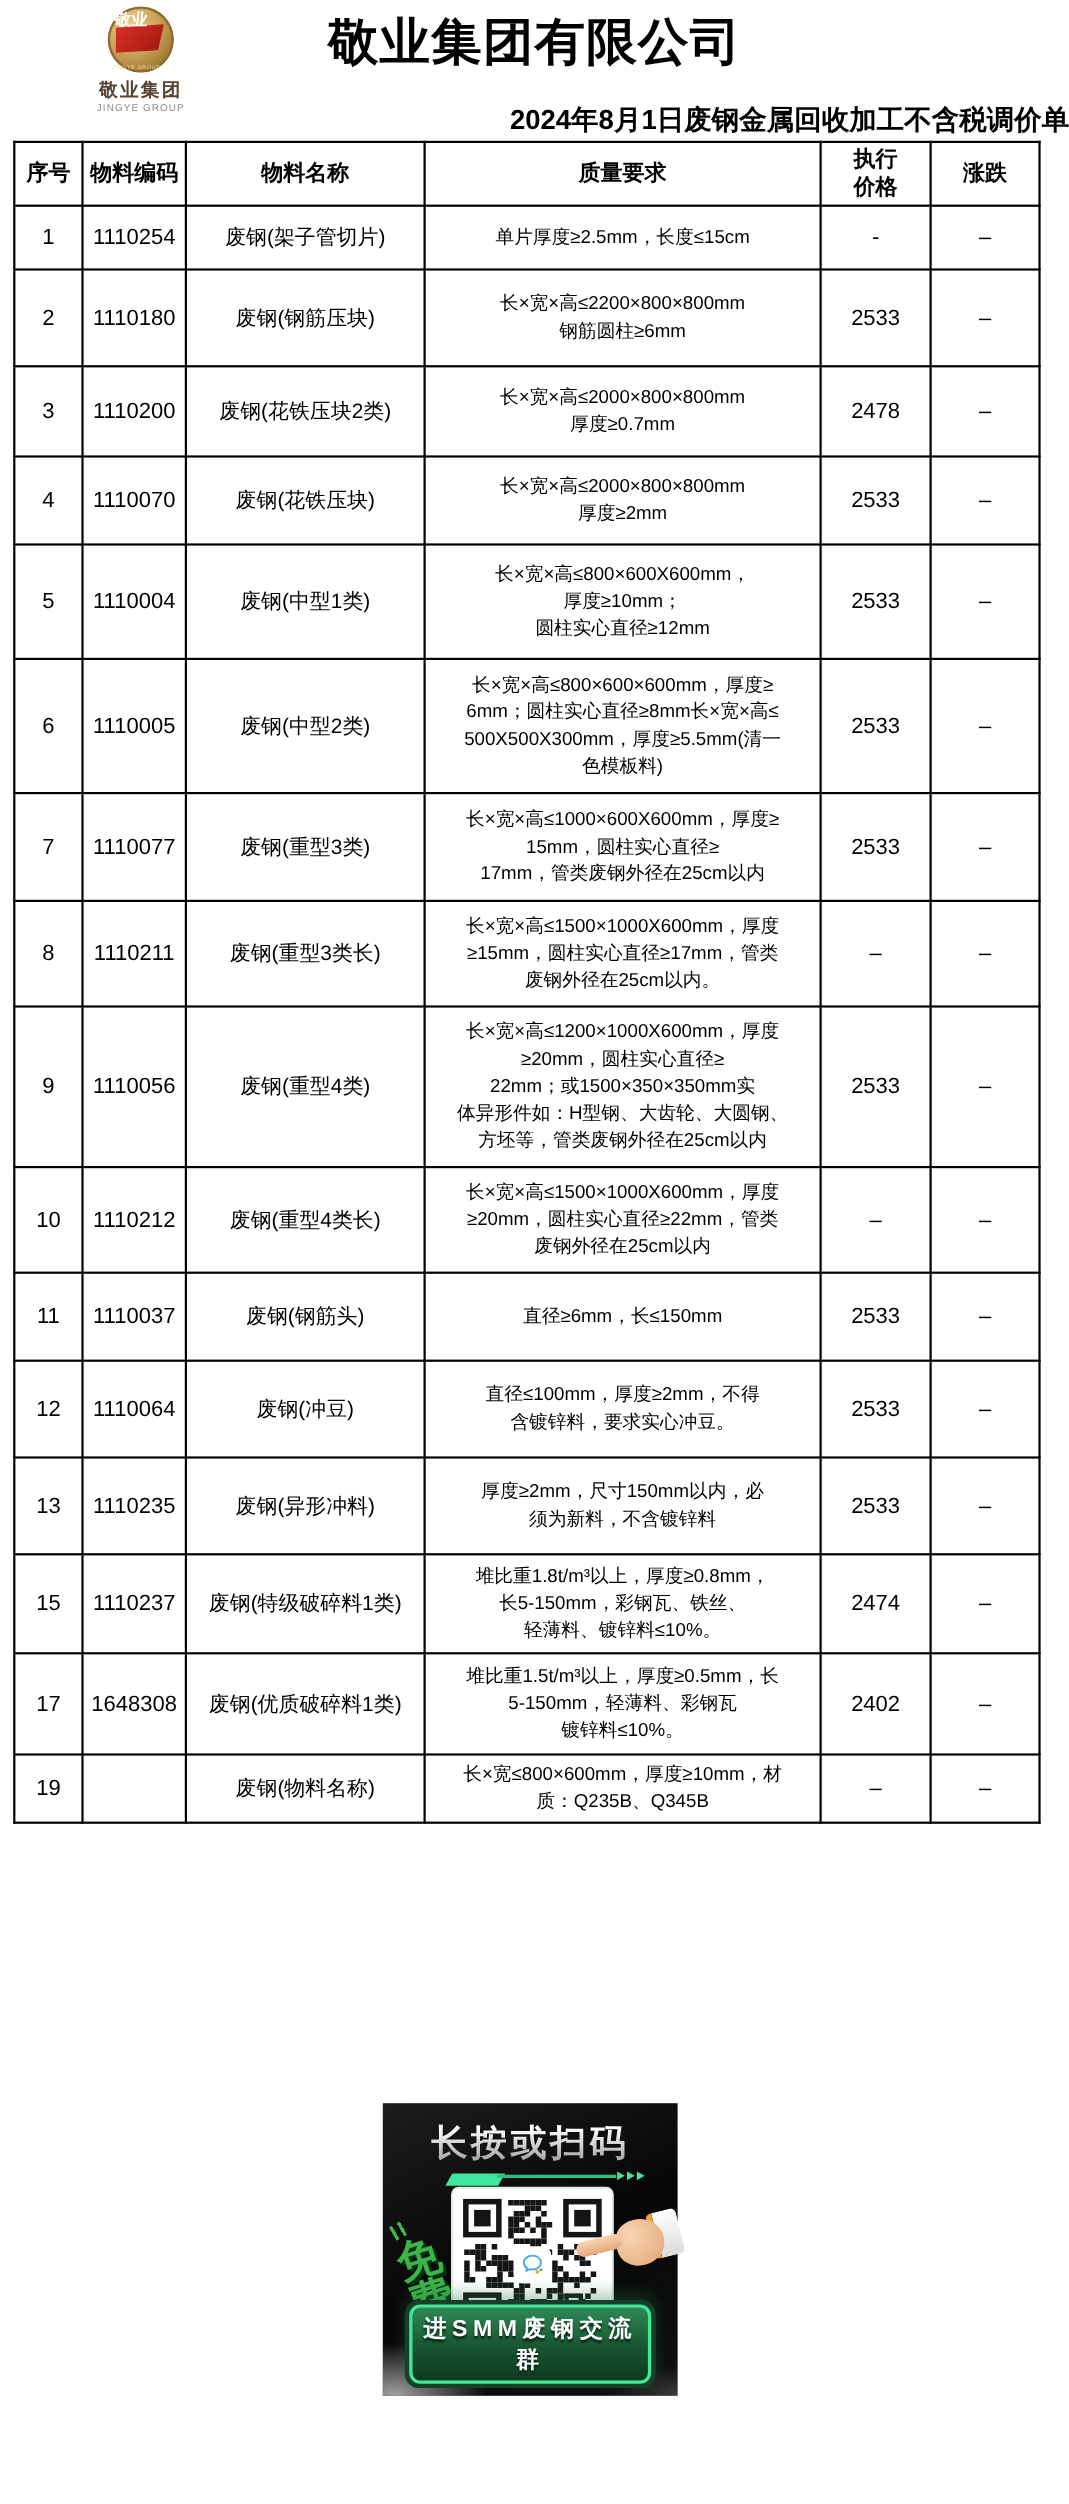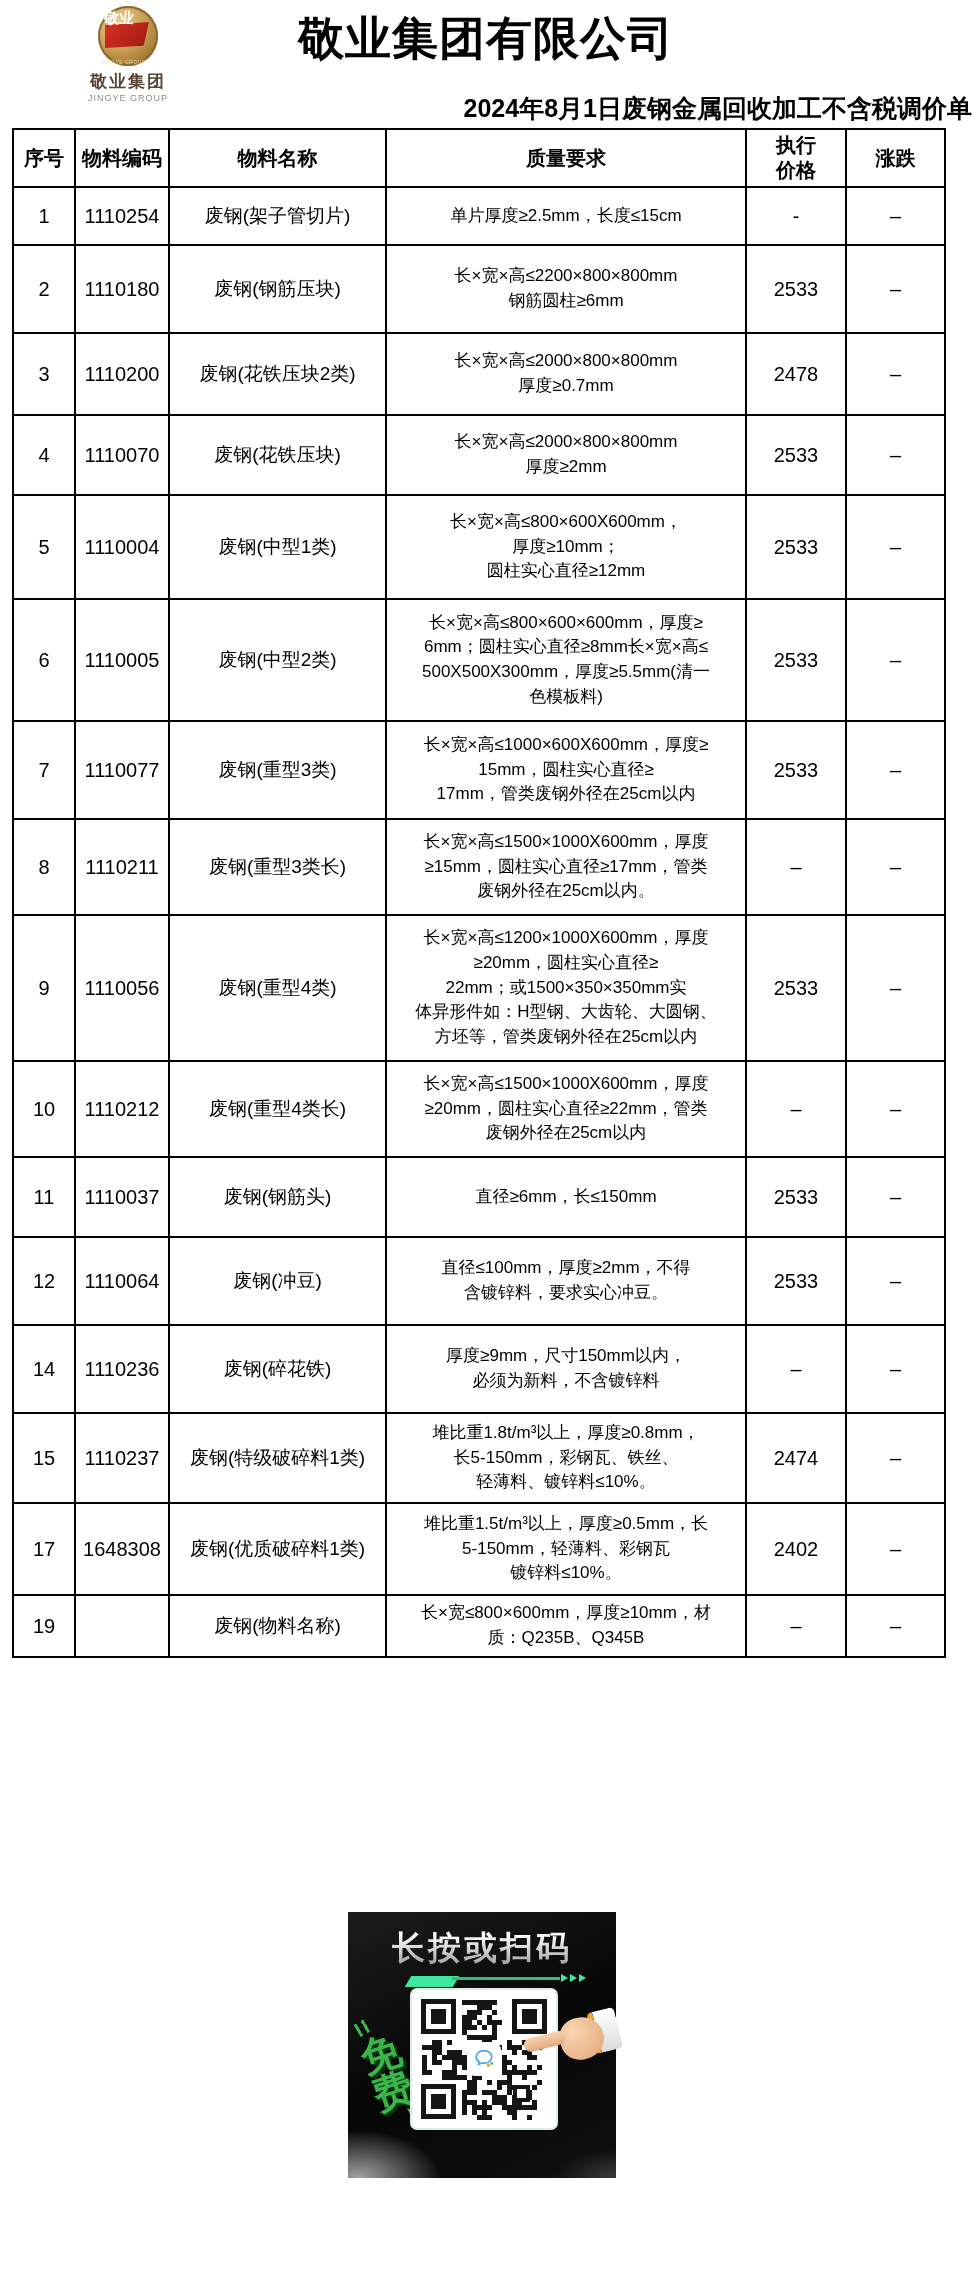--- a/index.html
+++ b/index.html
@@ -226,26 +226,26 @@
     <tr style="height:88px">
       <td class="no">12</td>
       <td class="code">1110064</td>
       <td class="name">废钢(冲豆)</td>
       <td class="q">直径≤100mm，厚度≥2mm，不得
 含镀锌料，要求实心冲豆。</td>
       <td class="price-val">2533</td>
       <td class="chg">–</td>
     </tr>
     <tr style="height:88px">
-      <td class="no">14</td>
-      <td class="code">1110236</td>
-      <td class="name">废钢(碎花铁)</td>
-      <td class="q">厚度≥9mm，尺寸150mm以内，
-必须为新料，不含镀锌料</td>
-      <td class="price-val">–</td>
+      <td class="no">13</td>
+      <td class="code">1110235</td>
+      <td class="name">废钢(异形冲料)</td>
+      <td class="q">厚度≥2mm，尺寸150mm以内，必
+须为新料，不含镀锌料</td>
+      <td class="price-val">2533</td>
       <td class="chg">–</td>
     </tr>
     <tr style="height:90px">
       <td class="no">15</td>
       <td class="code">1110237</td>
       <td class="name">废钢(特级破碎料1类)</td>
       <td class="q">堆比重1.8t/m³以上，厚度≥0.8mm，
 长5-150mm，彩钢瓦、铁丝、
 轻薄料、镀锌料≤10%。</td>
       <td class="price-val">2474</td>
@@ -472,16 +472,19 @@
           <circle cx="16.2" cy="17.8" r="1.6" fill="#f5a623"></circle>
           <circle cx="19.2" cy="16.2" r="1.2" fill="#3cb44a"></circle>
         </svg>
       </div>
     </div>
     <div class="hand">
       <div class="cuff"></div>
       <div class="palm"></div>
       <div class="finger"></div>
     </div>
+    <div class="join-wrap">
+      <div class="join-btn">进SMM废钢交流群</div>
+    </div>
   </div>
 
 
 </div>
 
 </body></html>

